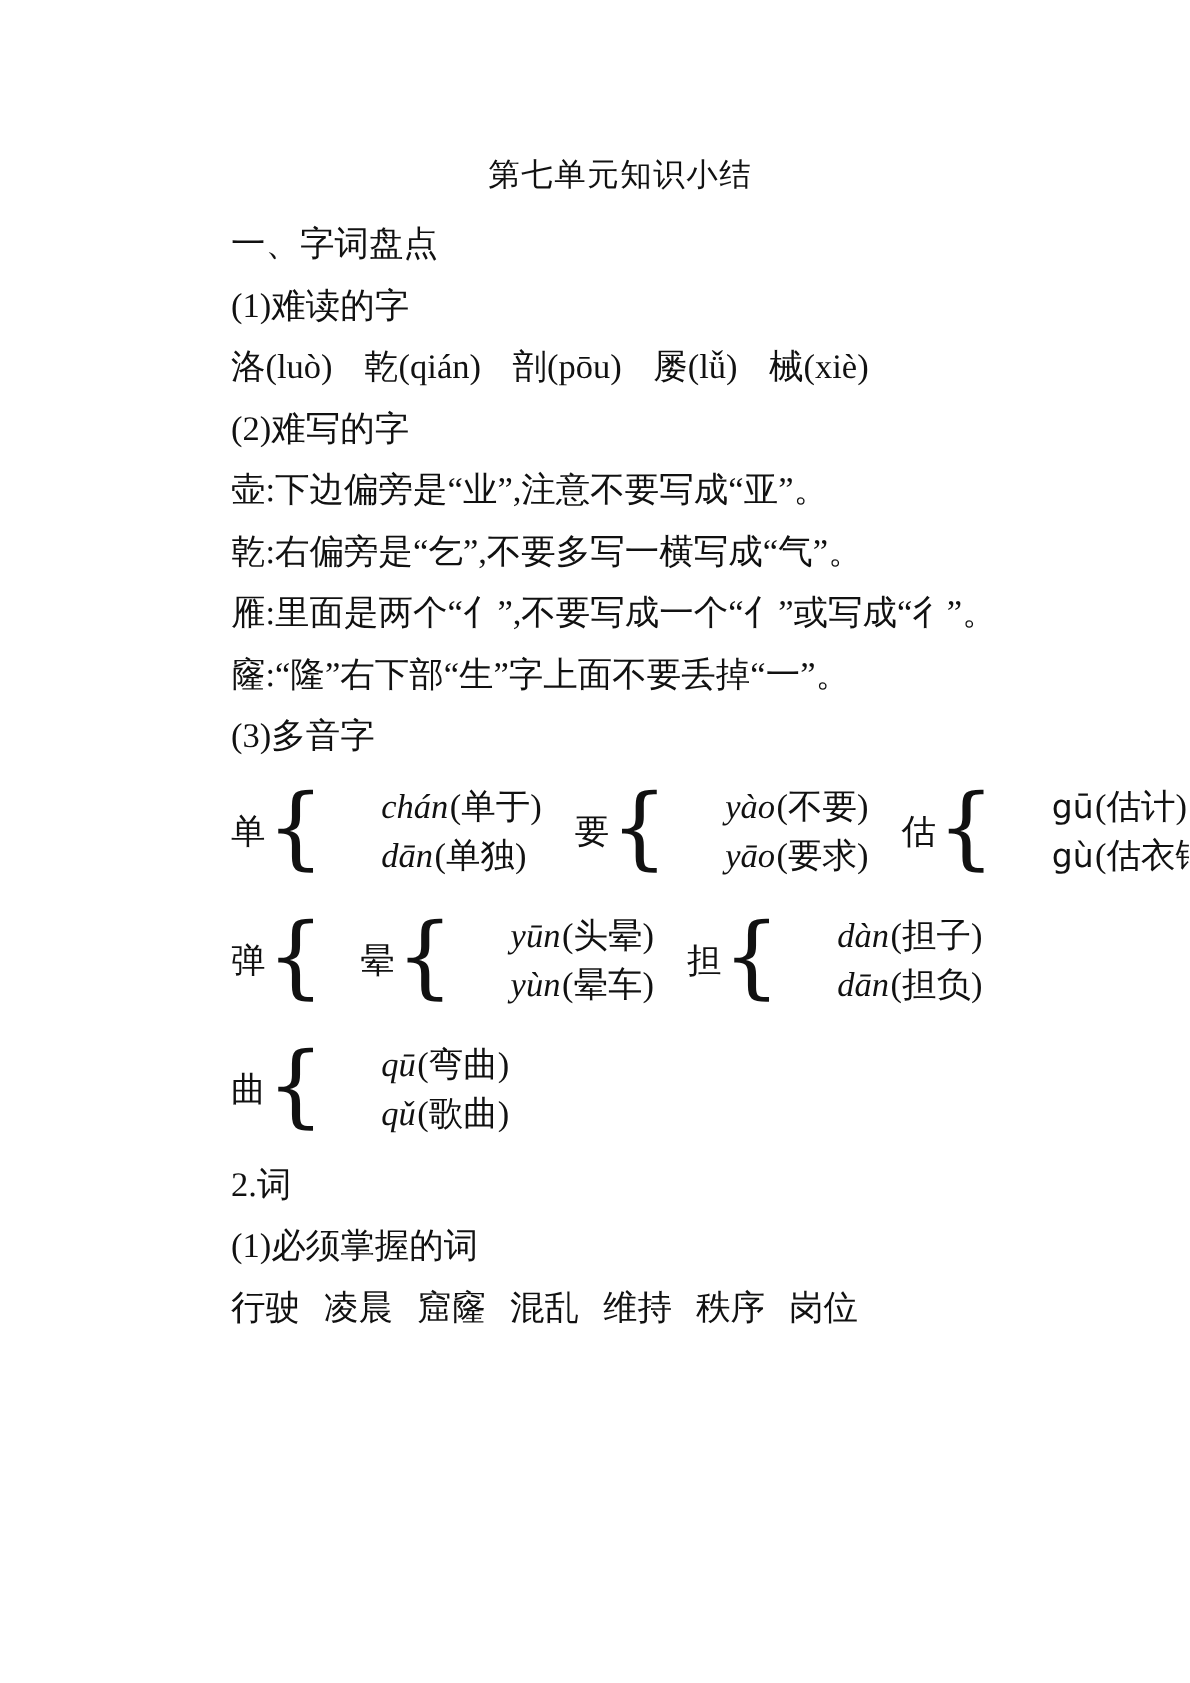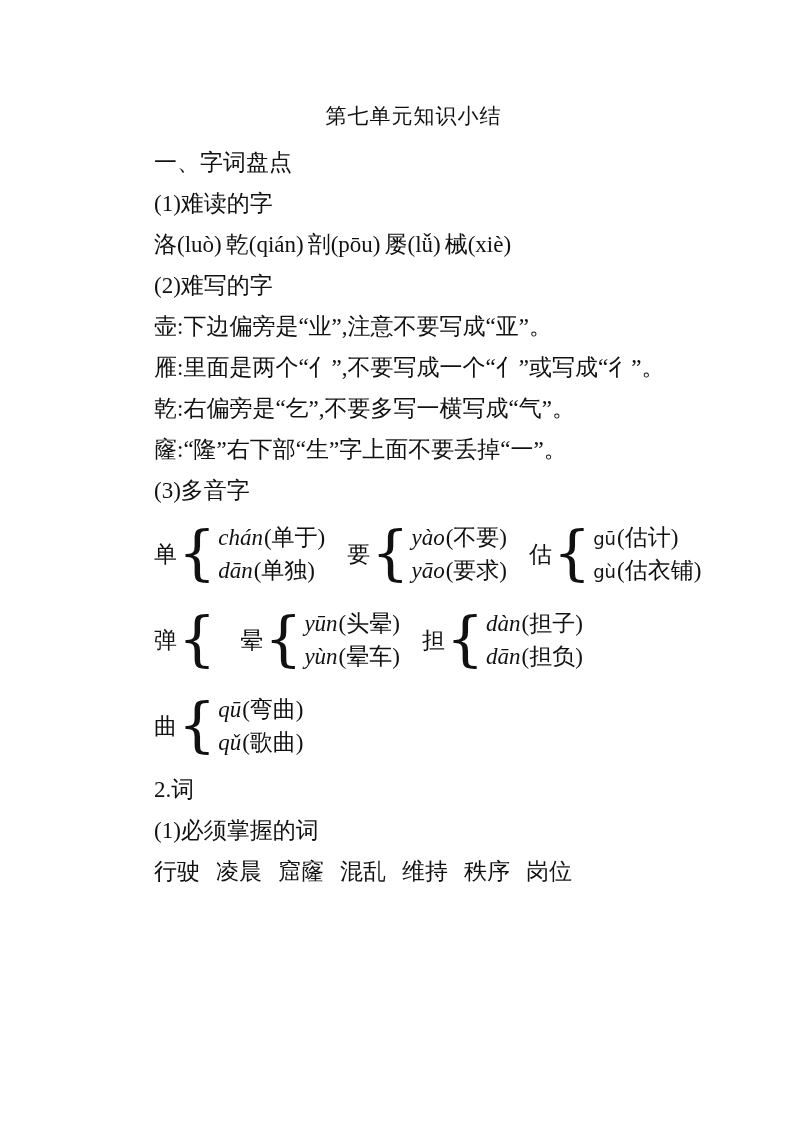--- a/index.html
+++ b/index.html
@@ -29,21 +29,21 @@
     margin-left: 154px;
     margin-right: 40px;
     margin-top: 12px;
     font-size: 23px;
   }
   .line {
     height: 41px;
     line-height: 41px;
     white-space: nowrap;
   }
-  .entry-line { display: flex; gap: 4px; }
+  .entry-line { display: flex; gap: 21px; }
   .word-line  { display: flex; gap: 16px; }
   .entry-line span, .word-line span { display: inline-block; }
 
   
   .poly-row {
     height: 86px;
     display: flex;
     align-items: center;
     gap: 22px;
   }
@@ -51,30 +51,30 @@
   .poly-char { font-size: 23px; line-height: 1; }
   .brace {
     font-family: "DejaVu Serif", serif;
     font-size: 60px;
     font-weight: normal;
     line-height: 1;
     margin: 0 2px 0 1px;
     transform: translateY(-2px);
   }
   .poly-entries { display: flex; flex-direction: column; }
-  .poly-entry { height: 33px; line-height: 33px; white-space: nowrap; }
+  .poly-entry { height: 33px; line-height: 33px; white-space: nowrap; margin-left: 36px; }
   .pinyin {
     font-style: italic;
     font-family: "Liberation Serif", "DejaVu Serif", serif;
     margin-right: 1px;
   }
   .pinyin.upright {
     font-style: normal;
     font-family: "DejaVu Sans", sans-serif;
-    font-size: 18px;
+    font-size: 22px;
   }
 </style>
 </head>
 <body>
 
 <div class="page">
 
   <h1 class="doc-title">第七单元知识小结</h1>
 
   <div class="body-block">
@@ -85,22 +85,22 @@
     <div class="line entry-line">
       <span>洛(luò)</span>
       <span>乾(qián)</span>
       <span>剖(pōu)</span>
       <span>屡(lǚ)</span>
       <span>械(xiè)</span>
     </div>
 
     <div class="line">(2)难写的字</div>
     <div class="line">壶:下边偏旁是“业”,注意不要写成“亚”。</div>
+    <div class="line">乾:右偏旁是“乞”,不要多写一横写成“气”。</div>
     <div class="line">雁:里面是两个“亻”,不要写成一个“亻”或写成“彳”。</div>
-    <div class="line">乾:右偏旁是“乞”,不要多写一横写成“气”。</div>
     <div class="line">窿:“隆”右下部“生”字上面不要丢掉“一”。</div>
 
     <div class="line">(3)多音字</div>
 
     <div class="poly-row">
       <div class="poly-group">
         <span class="poly-char">单</span>
         <span class="brace">{</span>
         <div class="poly-entries">
           <div class="poly-entry"><span class="pinyin">chán</span><span>(单于)</span></div>

